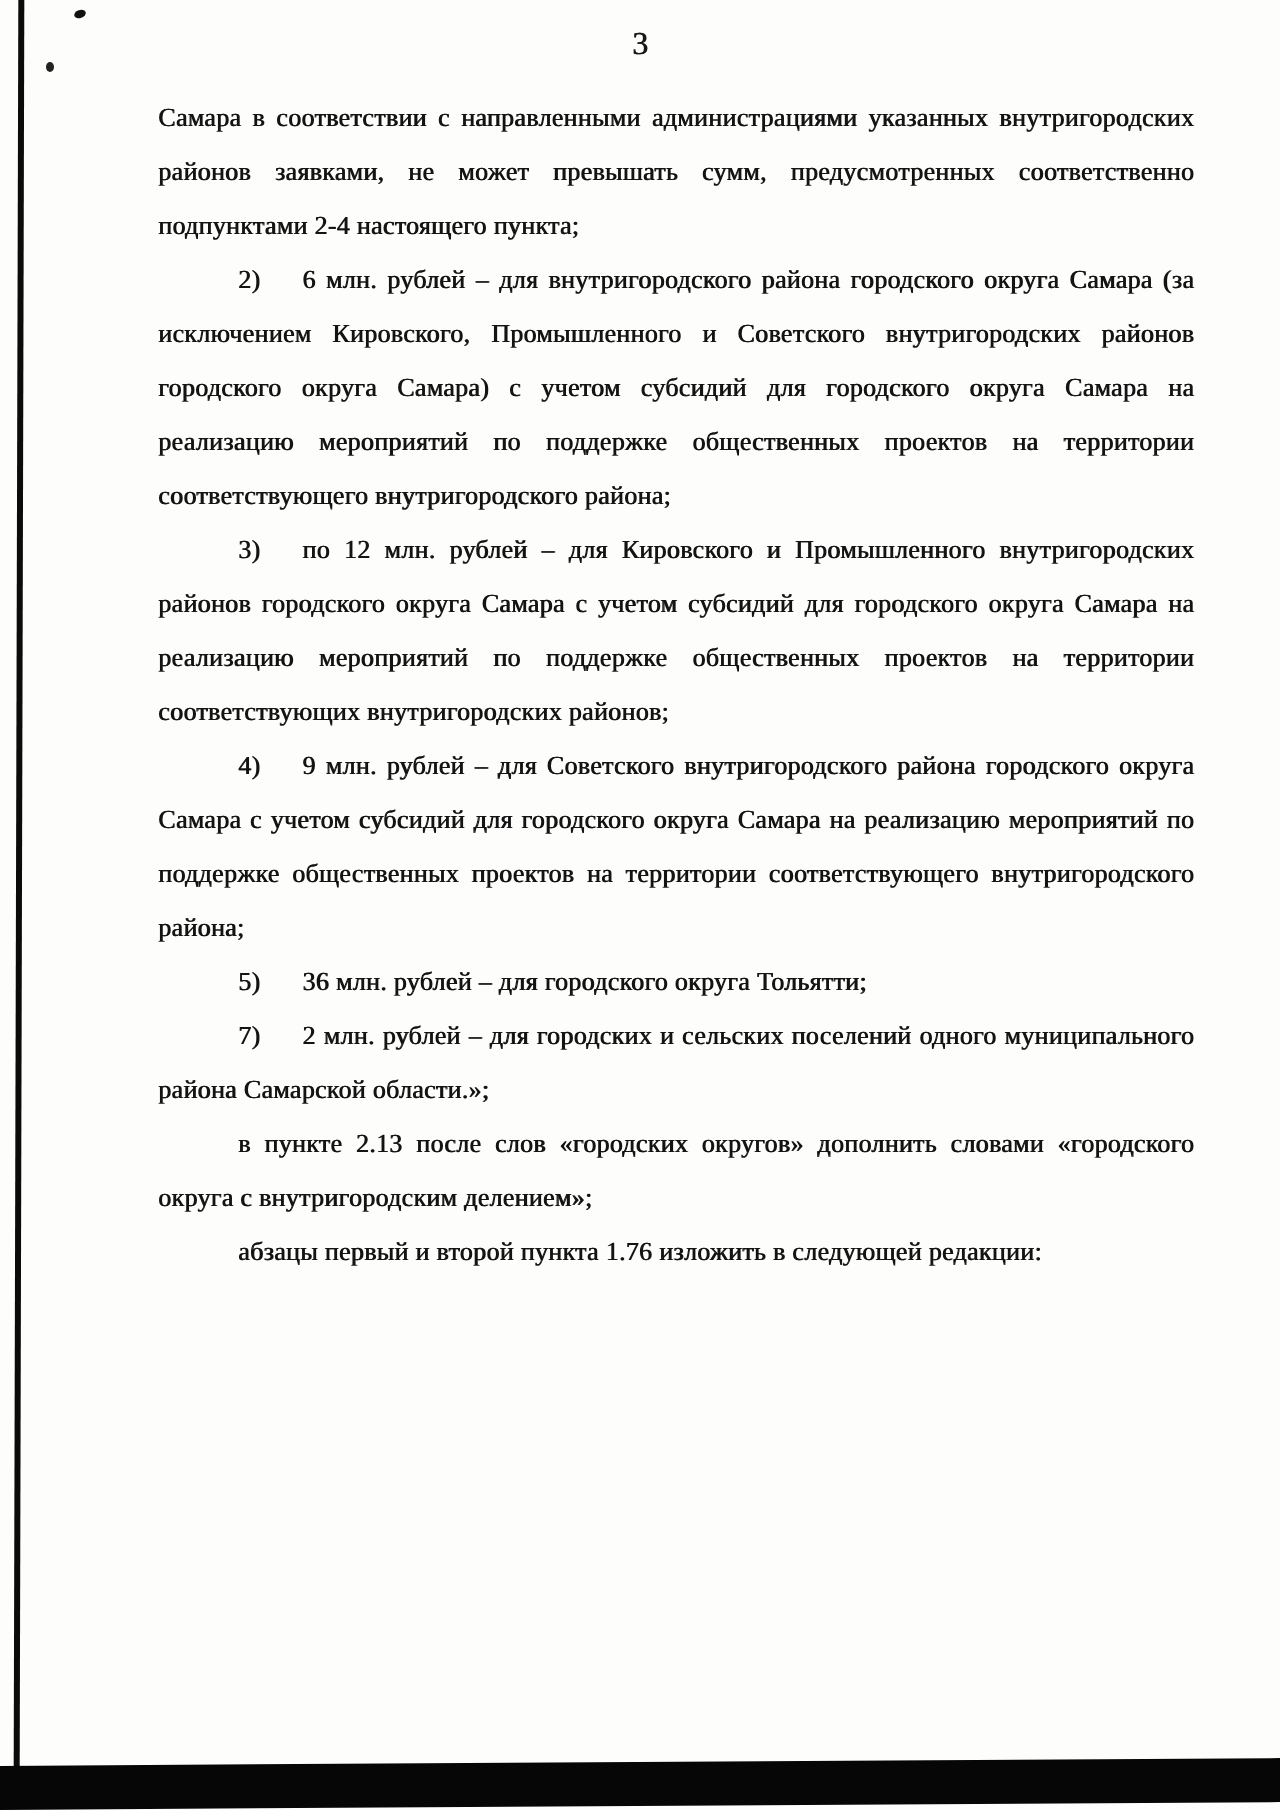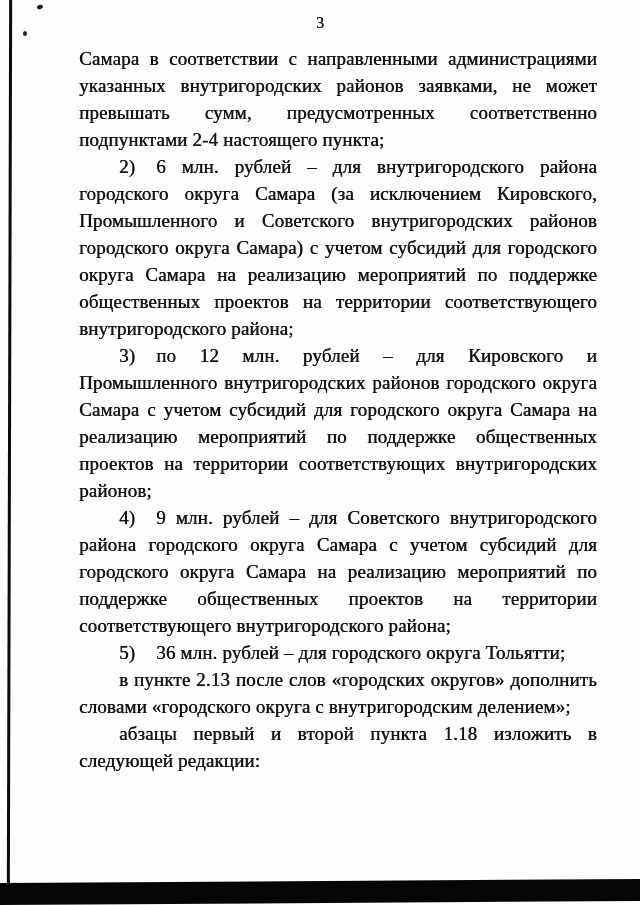--- a/index.html
+++ b/index.html
@@ -23,21 +23,21 @@
     font-size: 16px;
     color: #181818;
     text-shadow: 0.35px 0 0 currentColor;
   }
 
   .doc-body {
     position: absolute;
     left: 79px;
     top: 45px;
     width: 518px;
-    font-size: 19px;
+    font-size: 13px;
     line-height: 27px;
     text-align: justify;
     color: #141414;
     letter-spacing: 0.15px;
     text-shadow: 0.4px 0 0 currentColor; 
   }
 
   .para { text-indent: 40px; }
   .para.plain { text-indent: 0; }
   .pnum { margin-right: 21px; }
@@ -87,19 +87,20 @@
   <div class="left-edge-line"></div>
 
   <div class="page-number">3</div>
 
   <div class="doc-body">
       <p class="para plain">Самара в соответствии с направленными администрациями указанных внутригородских районов заявками, не может превышать сумм, предусмотренных соответственно подпунктами 2-4 настоящего пункта;</p>
       <p class="para numbered"><span class="pnum">2)</span>6 млн. рублей – для внутригородского района городского округа Самара (за исключением Кировского, Промышленного и Советского внутригородских районов городского округа Самара) с учетом субсидий для городского округа Самара на реализацию мероприятий по поддержке общественных проектов на территории соответствующего внутригородского района;</p>
       <p class="para numbered"><span class="pnum">3)</span>по 12 млн. рублей – для Кировского и Промышленного внутригородских районов городского округа Самара с учетом субсидий для городского округа Самара на реализацию мероприятий по поддержке общественных проектов на территории соответствующих внутригородских районов;</p>
       <p class="para numbered"><span class="pnum">4)</span>9 млн. рублей – для Советского внутригородского района городского округа Самара с учетом субсидий для городского округа Самара на реализацию мероприятий по поддержке общественных проектов на территории соответствующего внутригородского района;</p>
       <p class="para numbered"><span class="pnum">5)</span>36 млн. рублей – для городского округа Тольятти;</p>
+      <p class="para numbered"><span class="pnum">7)</span>2 млн. рублей – для городских и сельских поселений одного муниципального района Самарской области.»;</p>
       <p class="para indent">в пункте 2.13 после слов «городских округов» дополнить словами «городского округа с внутригородским делением»;</p>
-      <p class="para indent">абзацы первый и второй пункта 1.18 изложить в следующей редакции:</p>
+      <p class="para indent">абзацы первый и второй пункта 1.76 изложить в следующей редакции:</p>
     </div>
 
   <div class="bottom-edge-band"></div>
 
 </div>
 
 </body></html>

